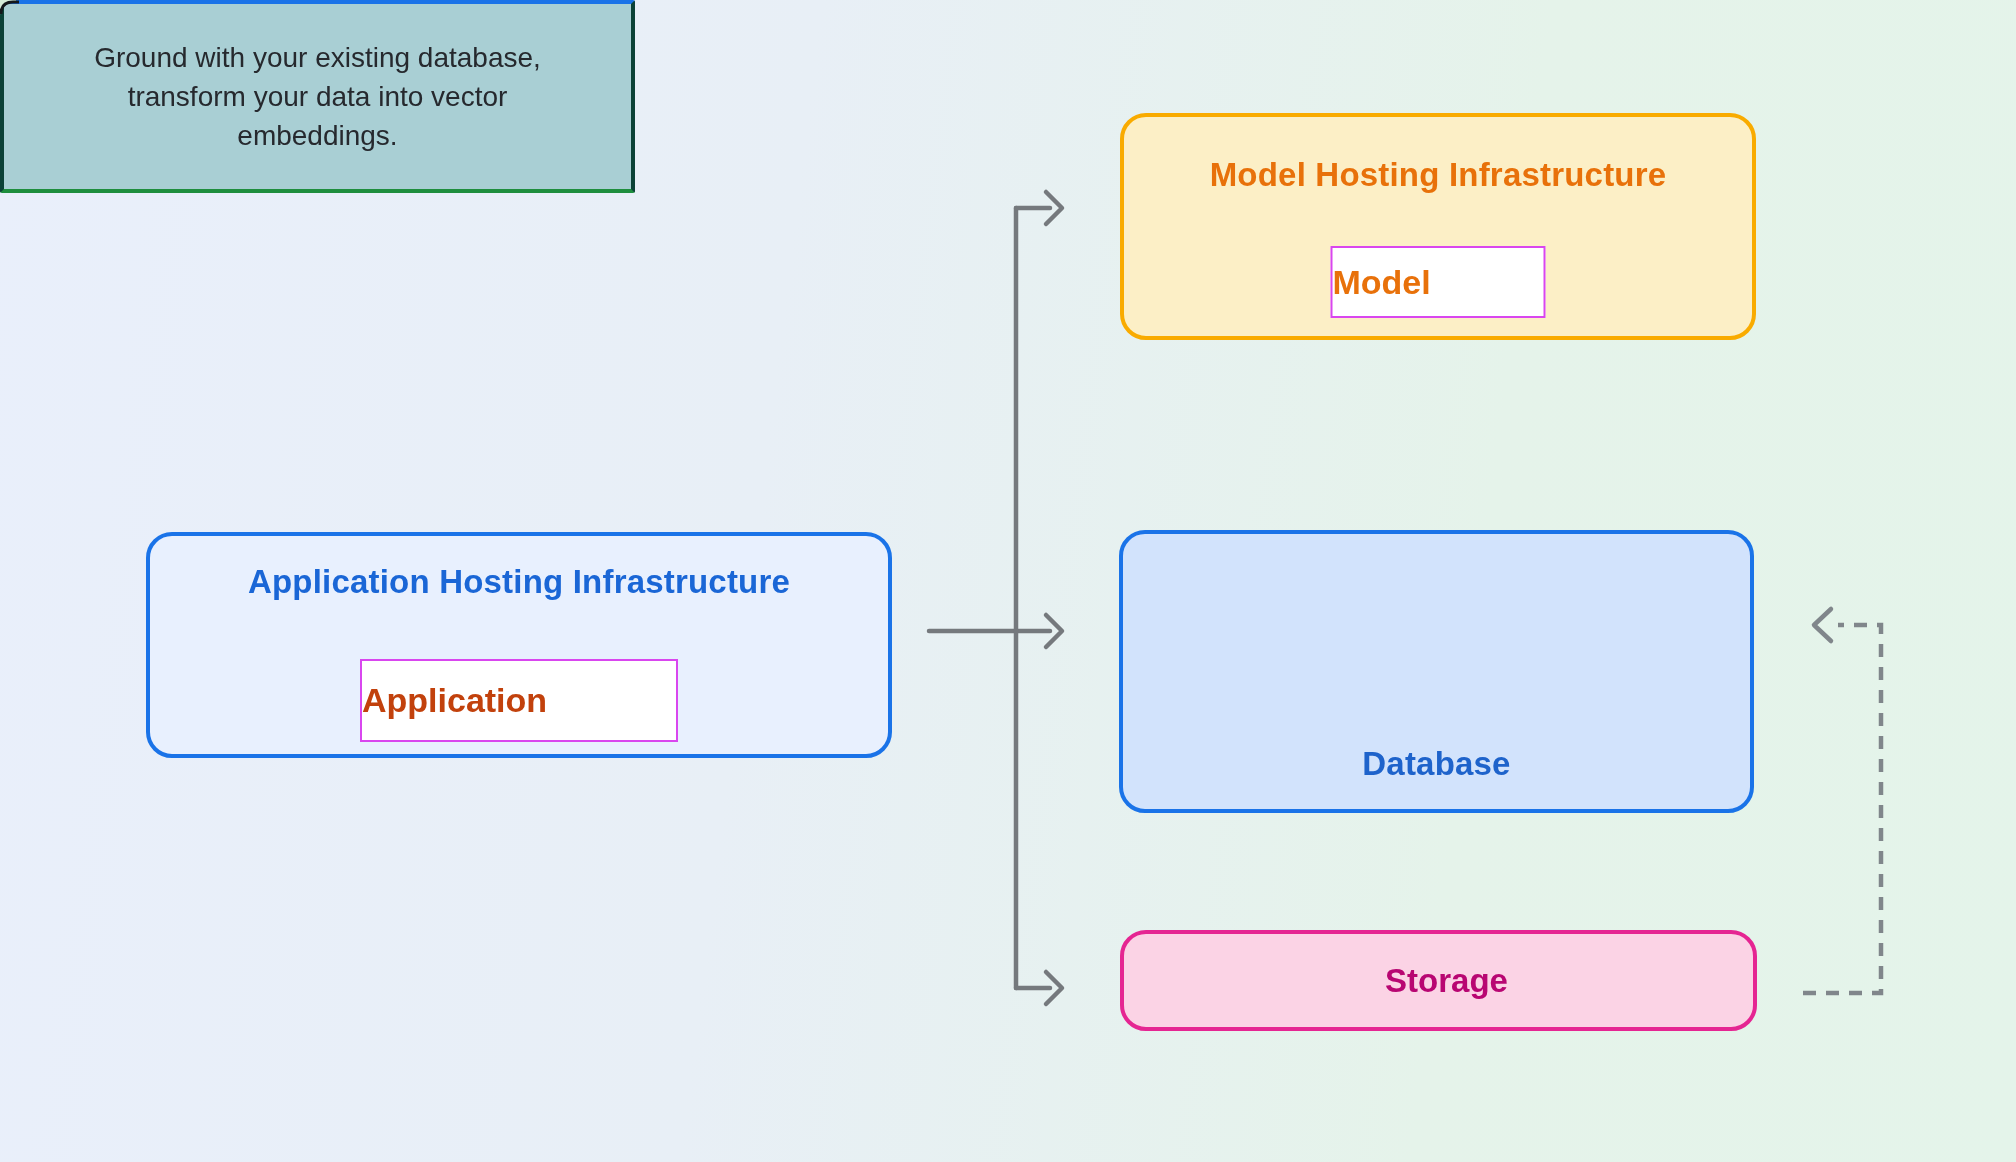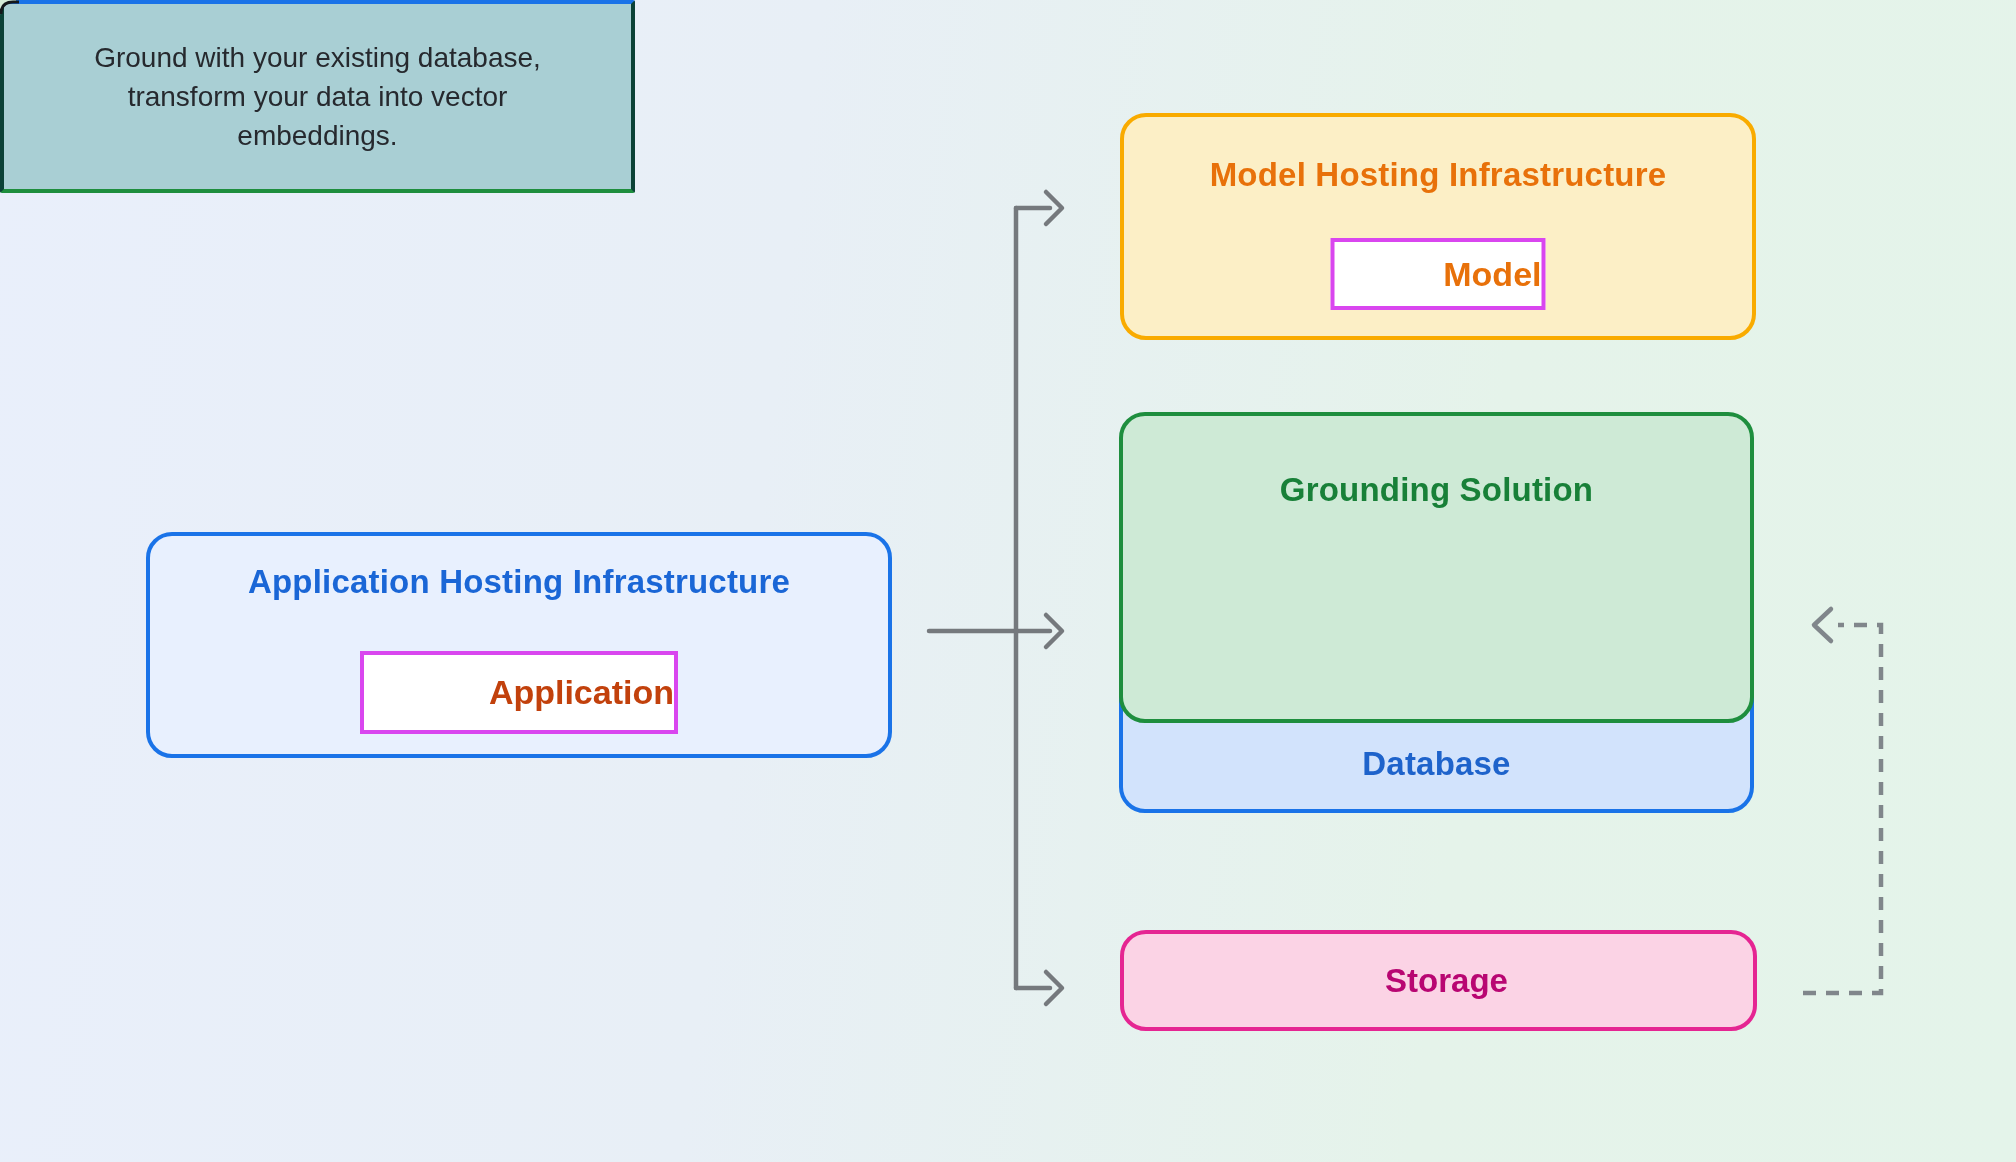--- a/index.html
+++ b/index.html
@@ -27,26 +27,27 @@
     font-weight: 700;
     font-size: 33px;
     line-height: 40px;
     letter-spacing: 0.2px;
   }
   .chip {
     position: absolute;
     left: 50%;
     transform: translateX(-50%);
     background: #FFFFFF;
-    border: 4px solid #d946ef;
+    border: 2px solid #d946ef;
     display: flex;
     align-items: center;
-    justify-content: flex-end;
+    justify-content: flex-start;
     font-weight: 700;
     font-size: 34px;
+    margin-top: 8px;
   }
 
   
   #app-box { left: 146px; top: 532px; width: 746px; height: 226px;
     border-color: #1A73E8; background: #E8F0FE; }
   #app-box .node-title { top: 26px; color: #1A66D6; }
   #app-chip { top: 115px; width: 318px; height: 83px; color: #c2410c; }
 
   
   #model-box { left: 1120px; top: 113px; width: 636px; height: 227px;
@@ -103,23 +104,20 @@
     <div class="node-title">Model Hosting Infrastructure</div>
     <div class="chip" id="model-chip">
       <span>Model</span>
     </div>
   </div>
 
   <div class="node" id="db-box">
     <div class="node-title">Database</div>
   </div>
 
-  <div class="node" id="grounding-box">
-    <div class="node-title">Grounding Solution</div>
-  </div>
 
   <div id="grounding-note-box">
     <div id="grounding-note">Ground with your existing database,
 transform your data into vector
 embeddings.</div>
   </div>
 
   <div class="node" id="storage-box">
     <span id="storage-label">Storage</span>
   </div>

